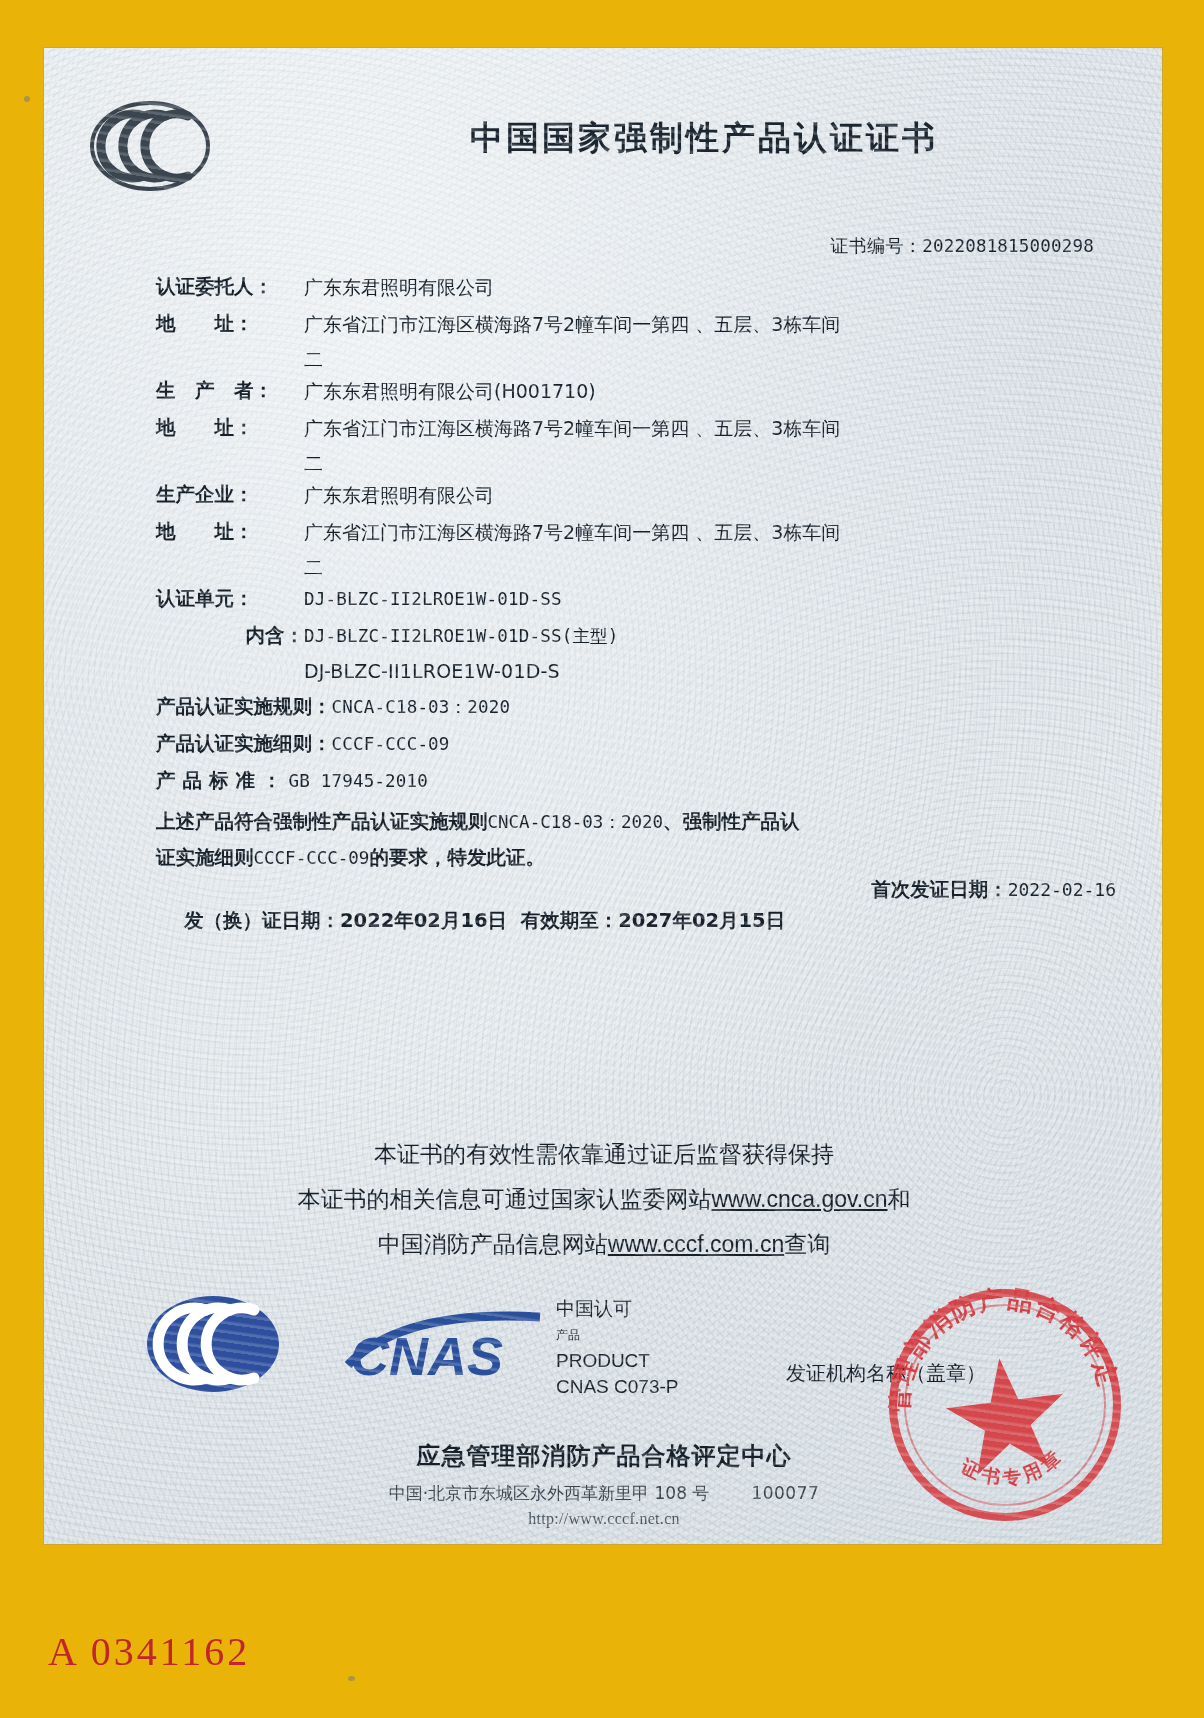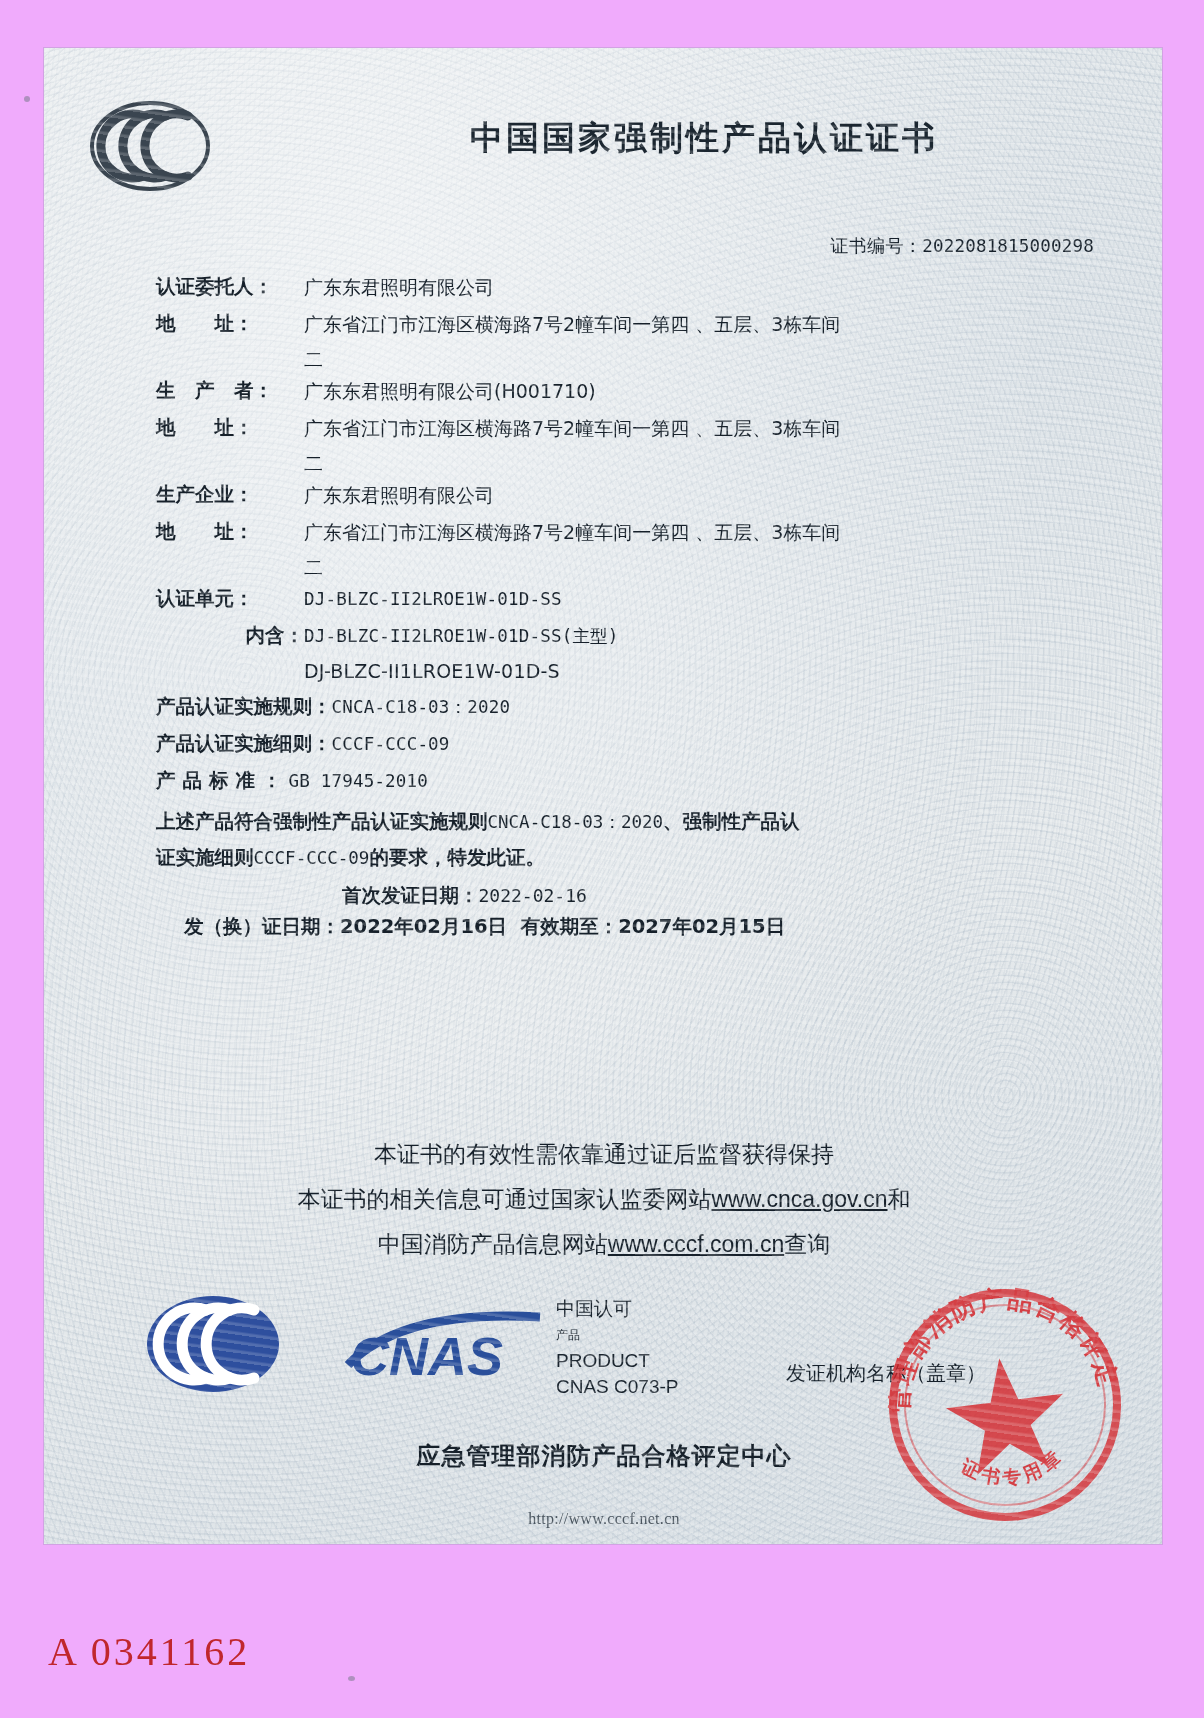--- a/index.html
+++ b/index.html
@@ -11,21 +11,21 @@
     width: 1204px;
     height: 1718px;
     font-family: "Liberation Serif", serif;
     position: relative;
     overflow: hidden;
   }
 
   .page {
     position: absolute;
     inset: 0;
-    background: #f0abfc;
+    background: #eab308;
   }
 
   
   .sheet {
     position: absolute;
     left: 44px;
     top: 48px;
     width: 1118px;
     height: 1496px;
     background:
@@ -138,26 +138,26 @@
     color: #16202a;
     margin-top: 6px;
   }
   .note .thin {
     font-family: "DejaVu Sans Mono", monospace;
     font-weight: 400;
     font-size: 17.5px;
   }
 
   .first-issue {
-    margin-top: 6px;
     padding-left: 186px;
     font-family: "DejaVu Sans", sans-serif;
     font-size: 19.5px;
     font-weight: 700;
     color: #16202a;
+    text-align: right;
   }
   .first-issue .dt {
     font-family: "DejaVu Sans Mono", monospace;
     font-weight: 400;
     font-size: 18px;
   }
   .issue-line {
     margin-top: 4px;
     font-family: "DejaVu Sans", sans-serif;
     font-size: 19.5px;
@@ -413,20 +413,23 @@
             <textPath href="#sealArcTop" startOffset="50%" text-anchor="middle">应急管理部消防产品合格评定中心</textPath>
           </text>
           <text font-family="DejaVu Sans, sans-serif" font-size="19" font-weight="bold" fill="#d4262b" letter-spacing="4">
             <textPath href="#sealArcBottom" startOffset="50%" text-anchor="middle">证书专用章</textPath>
           </text>
           <polygon fill="#d4262b" opacity="0.95" points="125,78 139,121 184,121 148,148 161,191 125,164 89,191 102,148 66,121 111,121"></polygon>
         </svg>
       </div>
 
       <div class="org-name">应急管理部消防产品合格评定中心</div>
+      <div class="org-addr">
+        <span>中国·北京市东城区永外西革新里甲 108 号</span><span class="zip">100077</span>
+      </div>
       <div class="org-url">http://www.cccf.net.cn</div>
 
       <div class="speck" style="left:-20px; top:48px; width:6px; height:6px;"></div>
     </div>
   </div>
 
   <div class="serial">A 0341162</div>
   <div class="speck" style="left:348px; top:1676px; width:7px; height:5px;"></div>
 </div>
 

